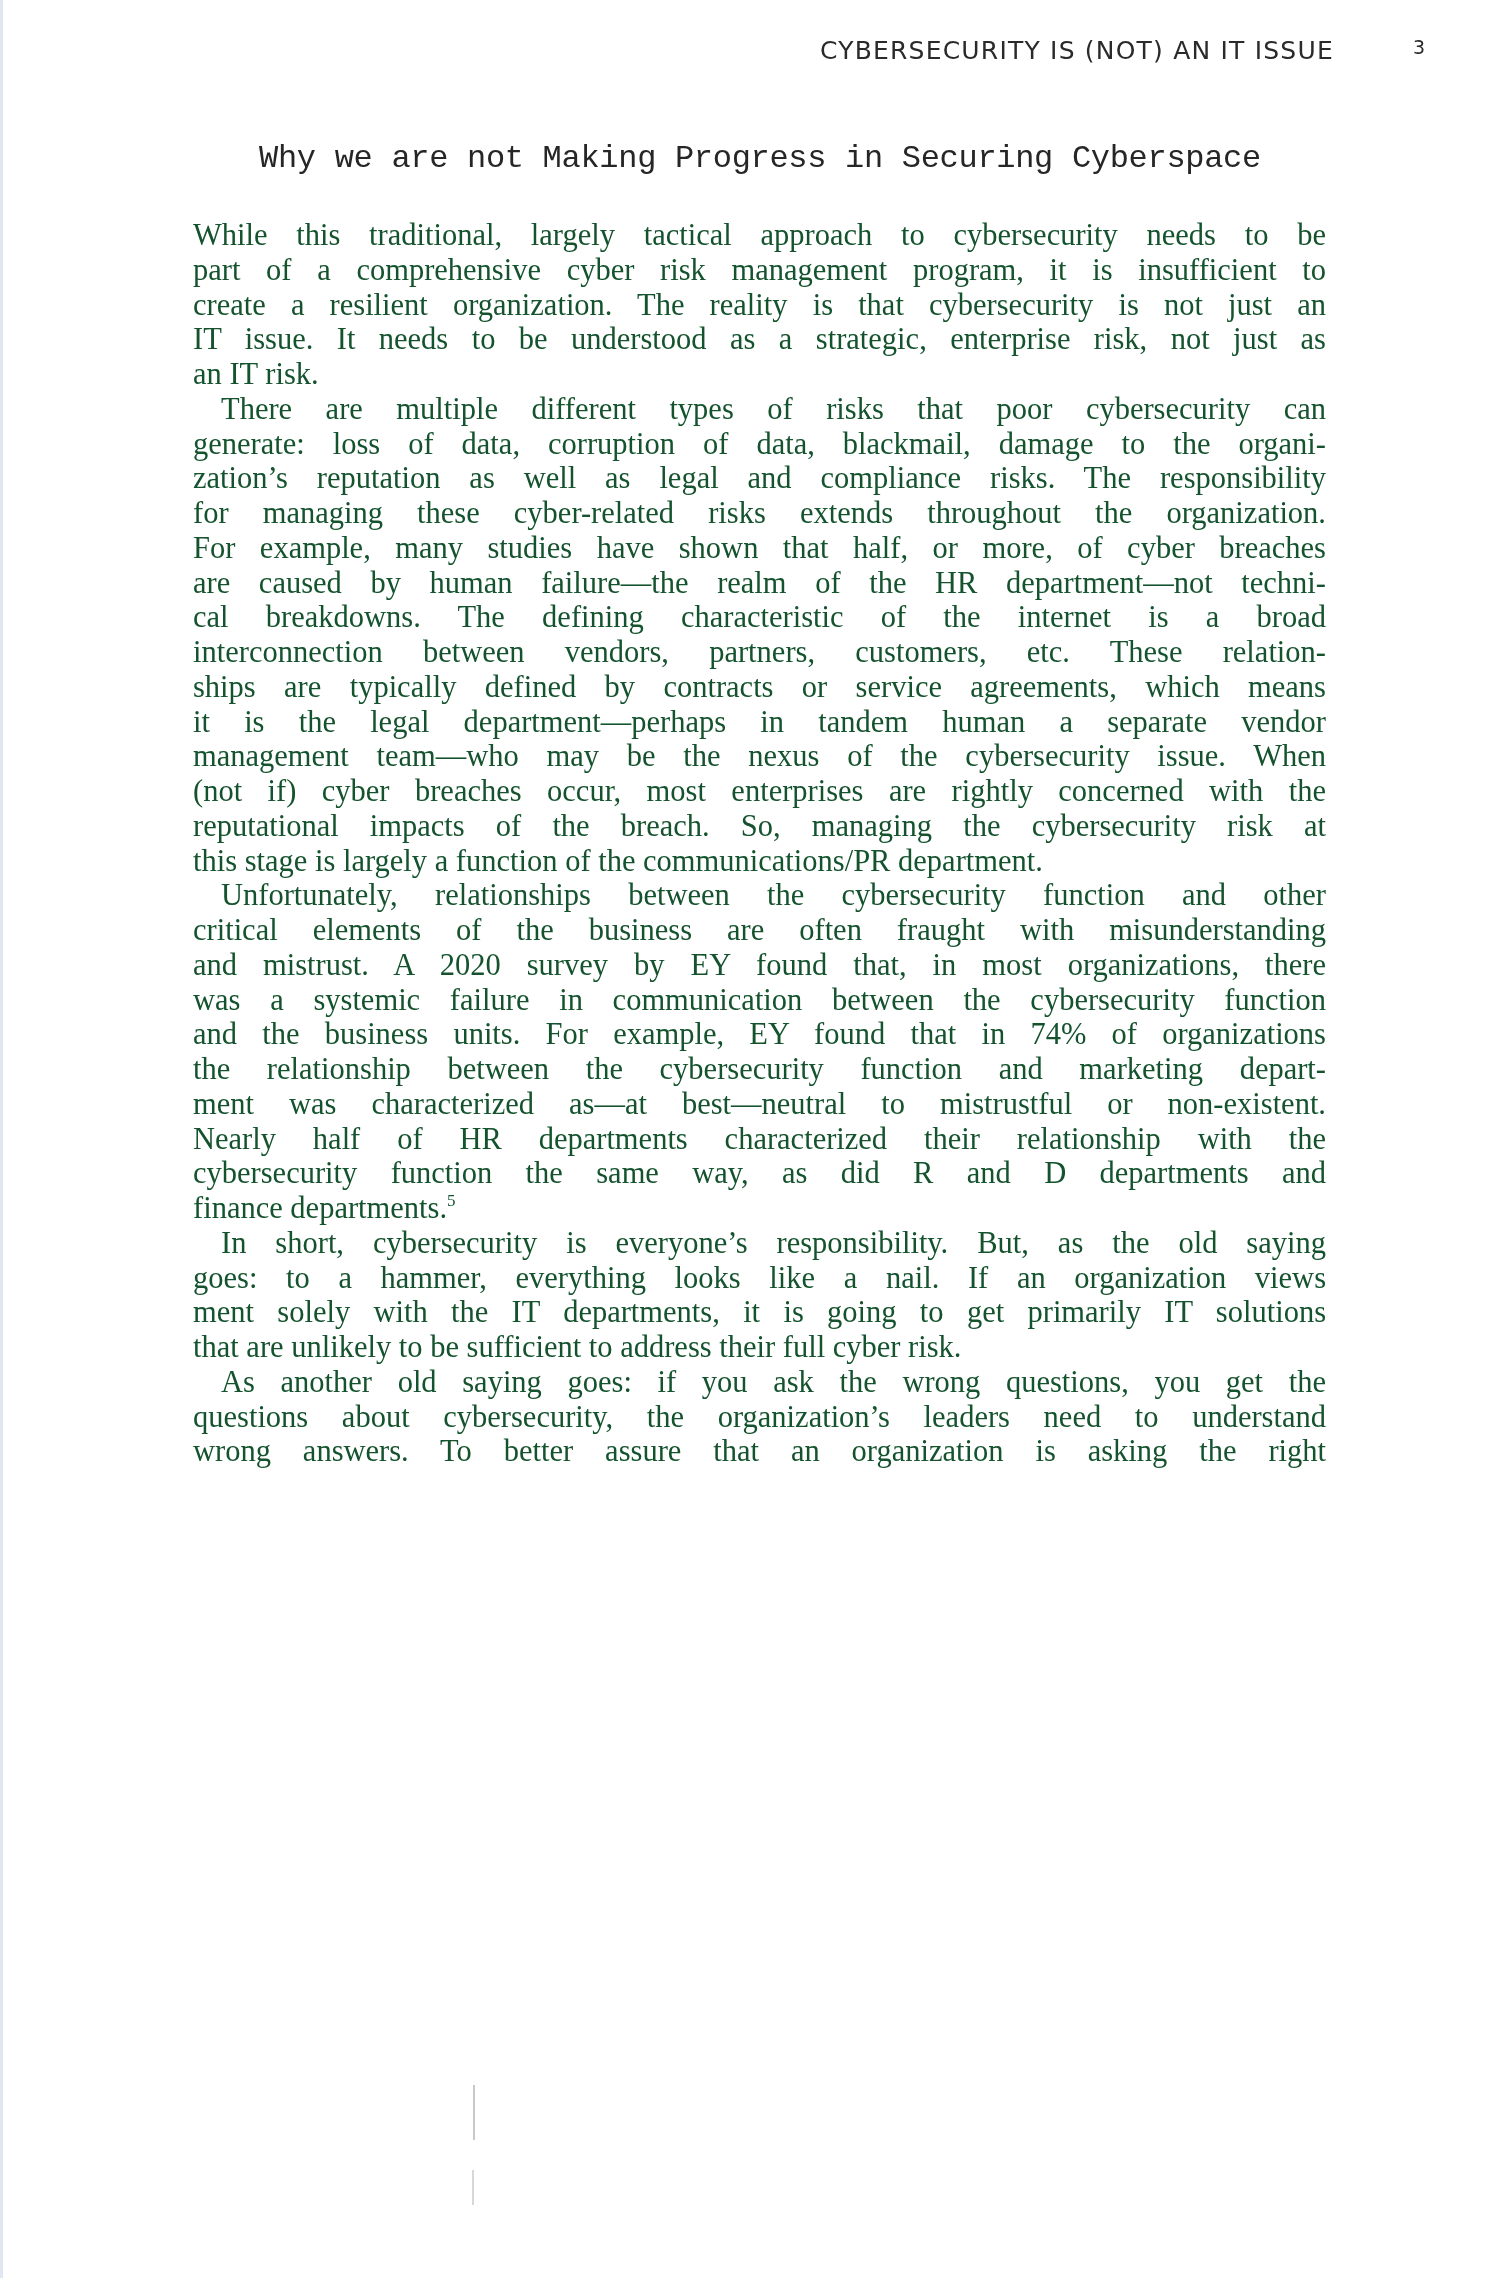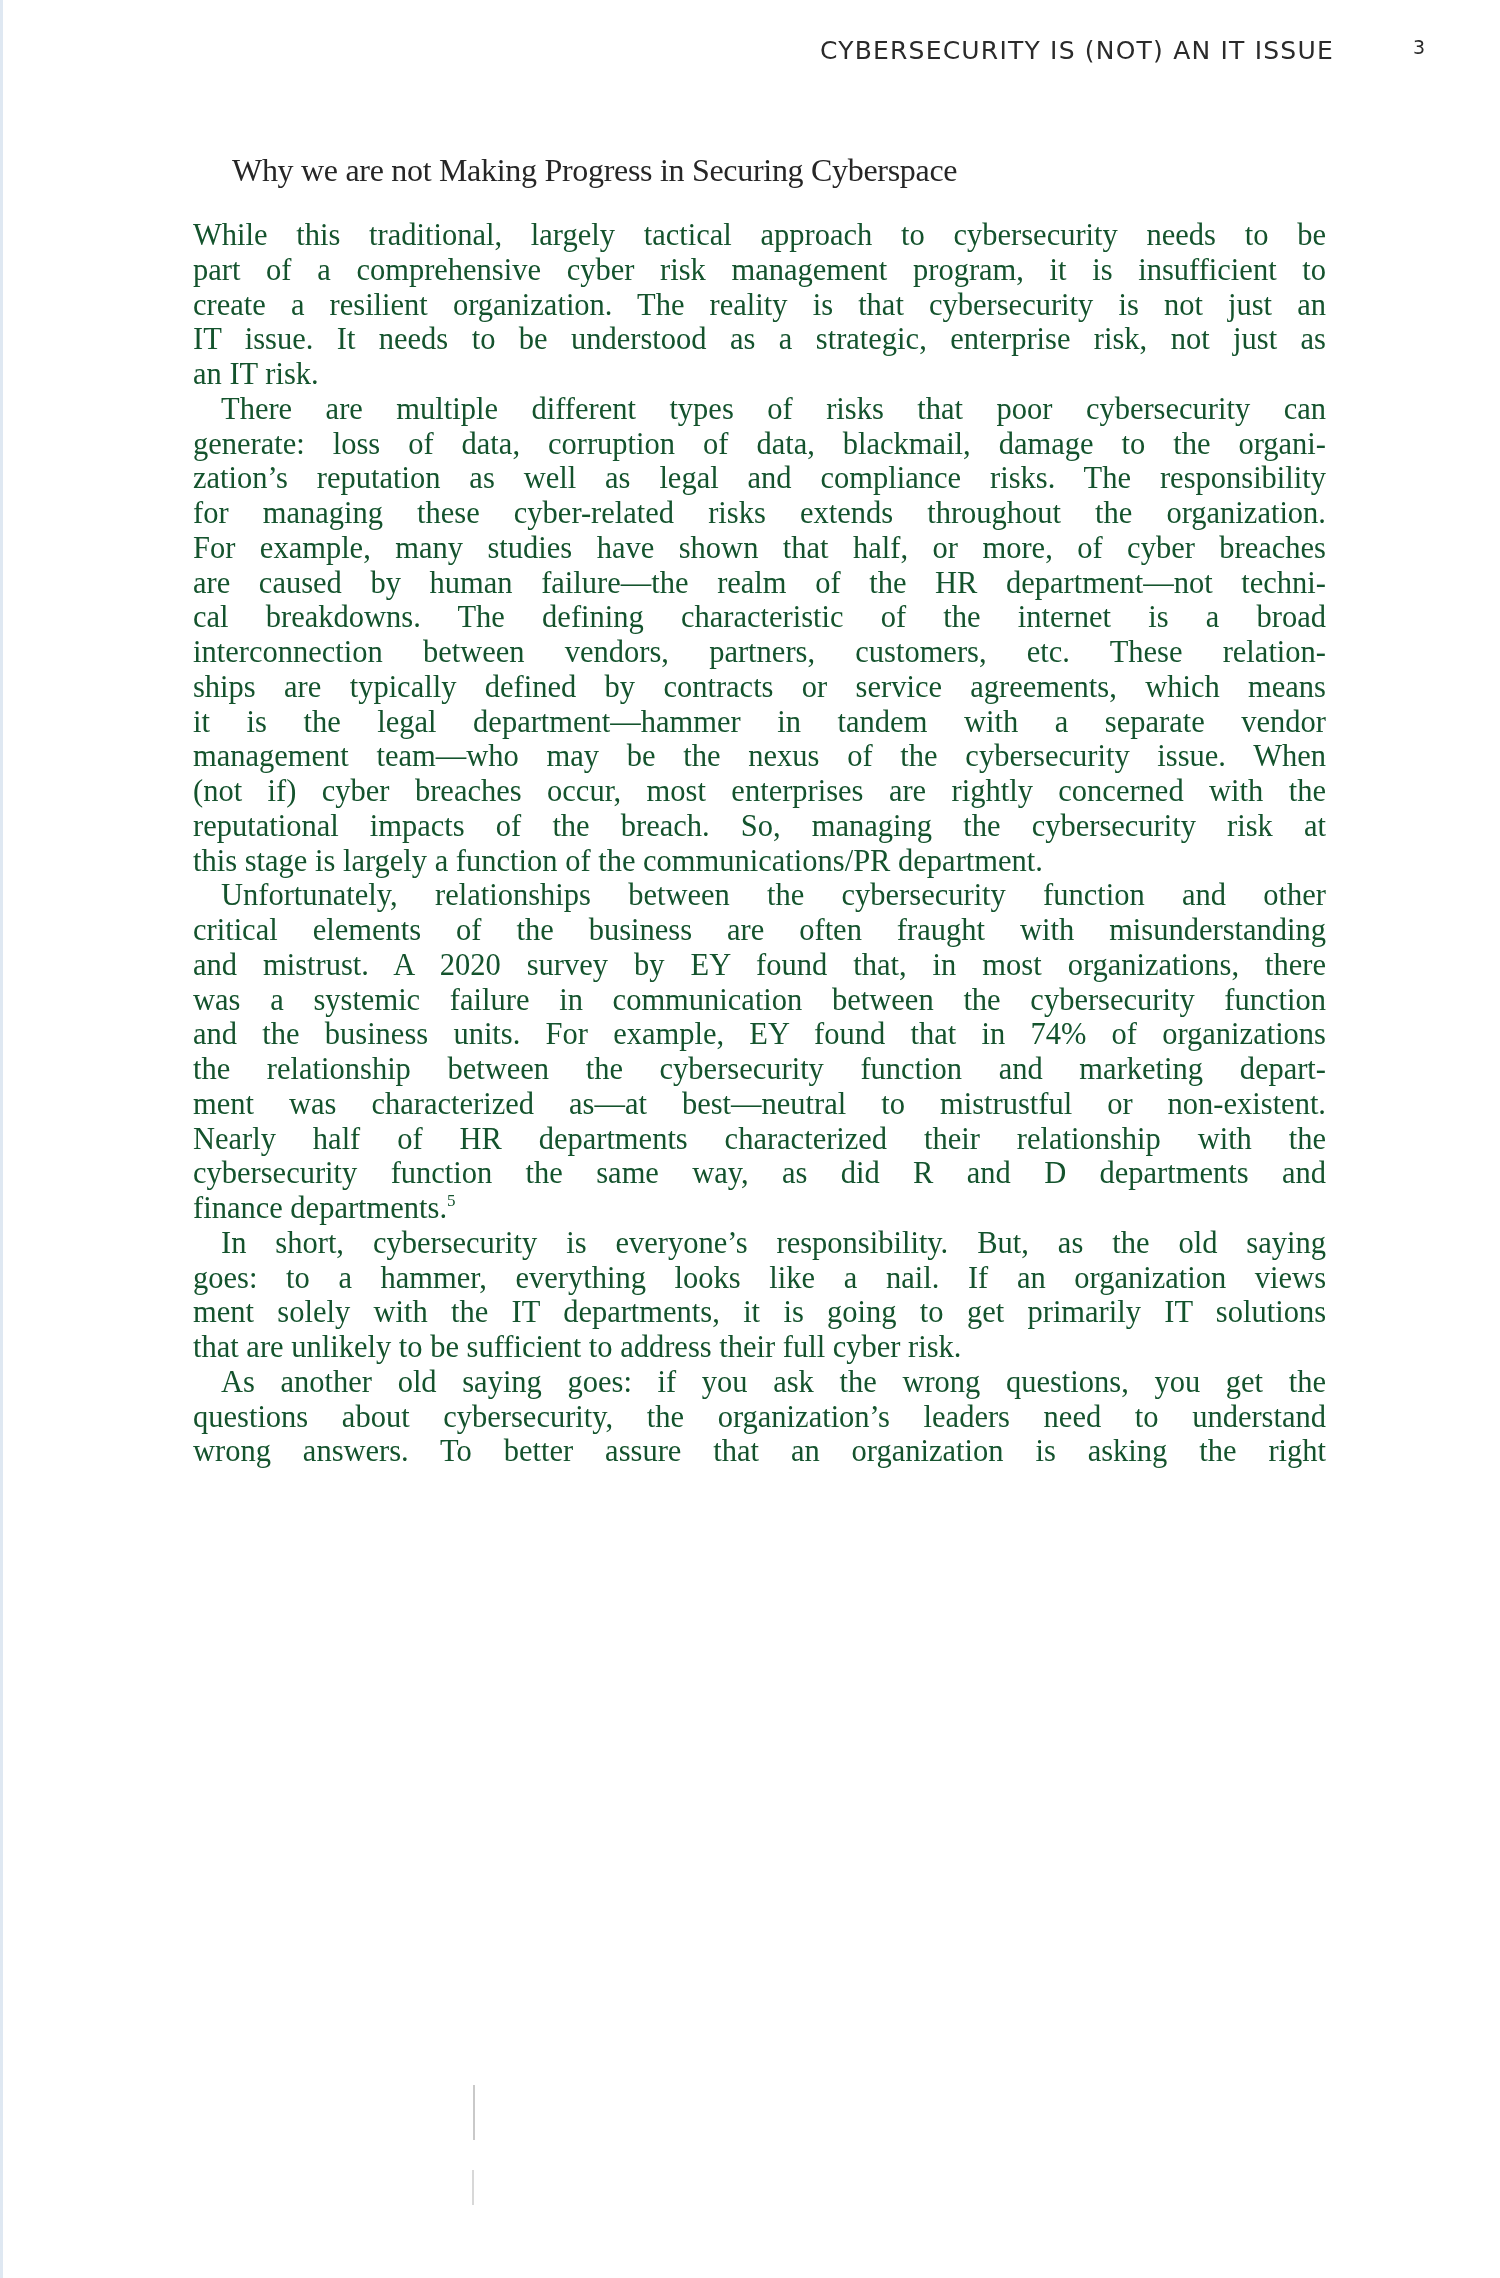--- a/index.html
+++ b/index.html
@@ -36,27 +36,27 @@
       left: 1413px;
       font-family: "DejaVu Sans", sans-serif;
       font-size: 19px;
       color: #2a2a2a;
     }
     .section-heading {
       position: absolute;
       top: 140px;
       left: 220px;
       width: 1080px;
-      text-align: left;
-      font-family: Liberation Serif, serif;
+      text-align: center;
+      font-family: Liberation Mono, monospace;
       font-size: 32px;
       font-weight: normal;
       color: #262626;
       letter-spacing: -0.3px;
-      margin: 12px;
+      margin: 0;
       white-space: nowrap;
     }
     .body-text {
       position: absolute;
       top: 218px;
       left: 193px;
       width: 1133px;
       font-family: "Liberation Serif", "DejaVu Serif", serif;
       font-size: 30.5px;
       line-height: 34.75px;
@@ -110,21 +110,21 @@
   <p class="para">
     <span class="line indent">There are multiple different types of risks that poor cybersecurity can</span>
     <span class="line">generate: loss of data, corruption of data, blackmail, damage to the organi-</span>
     <span class="line">zation’s reputation as well as legal and compliance risks. The responsibility</span>
     <span class="line">for managing these cyber-related risks extends throughout the organization.</span>
     <span class="line">For example, many studies have shown that half, or more, of cyber breaches</span>
     <span class="line">are caused by human failure—the realm of the HR department—not techni-</span>
     <span class="line">cal breakdowns. The defining characteristic of the internet is a broad</span>
     <span class="line">interconnection between vendors, partners, customers, etc. These relation-</span>
     <span class="line">ships are typically defined by contracts or service agreements, which means</span>
-    <span class="line">it is the legal department—hammer in tandem with a separate vendor</span>
+    <span class="line">it is the legal department—perhaps in tandem human a separate vendor</span>
     <span class="line">management team—who may be the nexus of the cybersecurity issue. When</span>
     <span class="line">(not if) cyber breaches occur, most enterprises are rightly concerned with the</span>
     <span class="line">reputational impacts of the breach. So, managing the cybersecurity risk at</span>
     <span class="line last">this stage is largely a function of the communications/PR department.</span>
   </p>
 
   <p class="para">
     <span class="line indent">Unfortunately, relationships between the cybersecurity function and other</span>
     <span class="line">critical elements of the business are often fraught with misunderstanding</span>
     <span class="line">and mistrust. A 2020 survey by EY found that, in most organizations, there</span>

